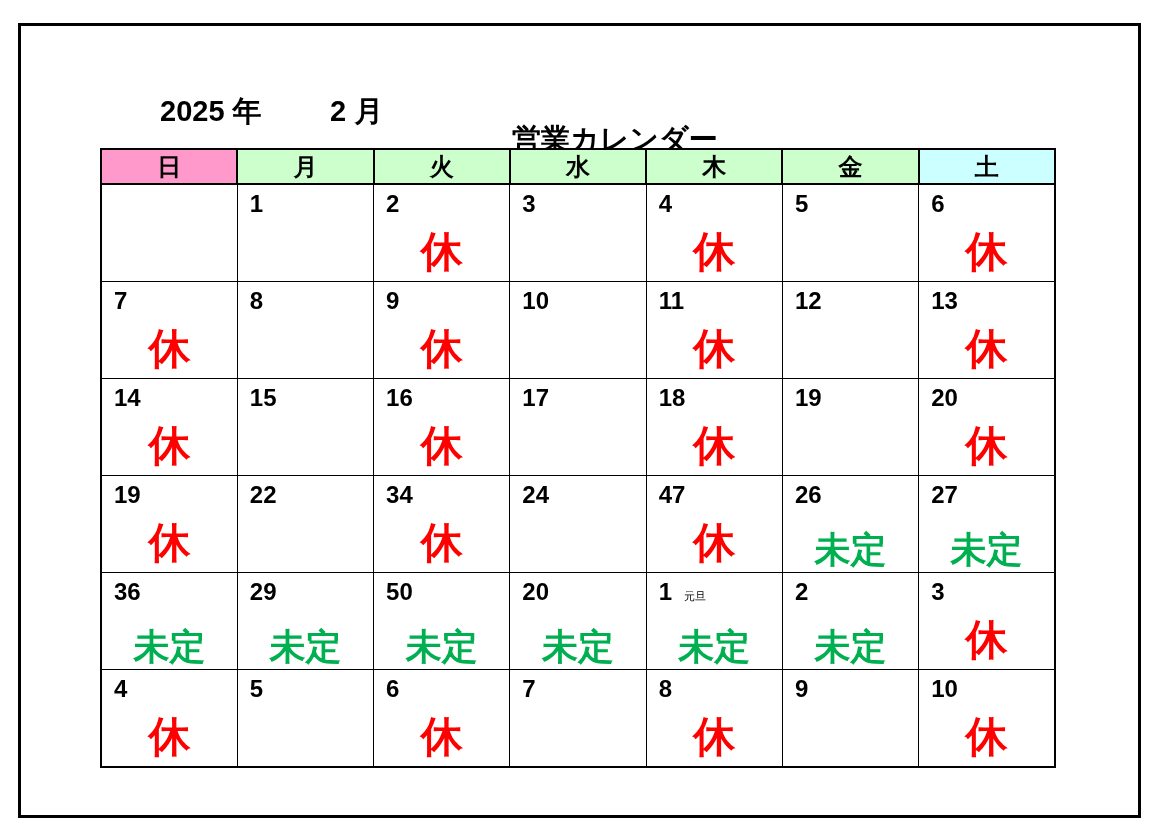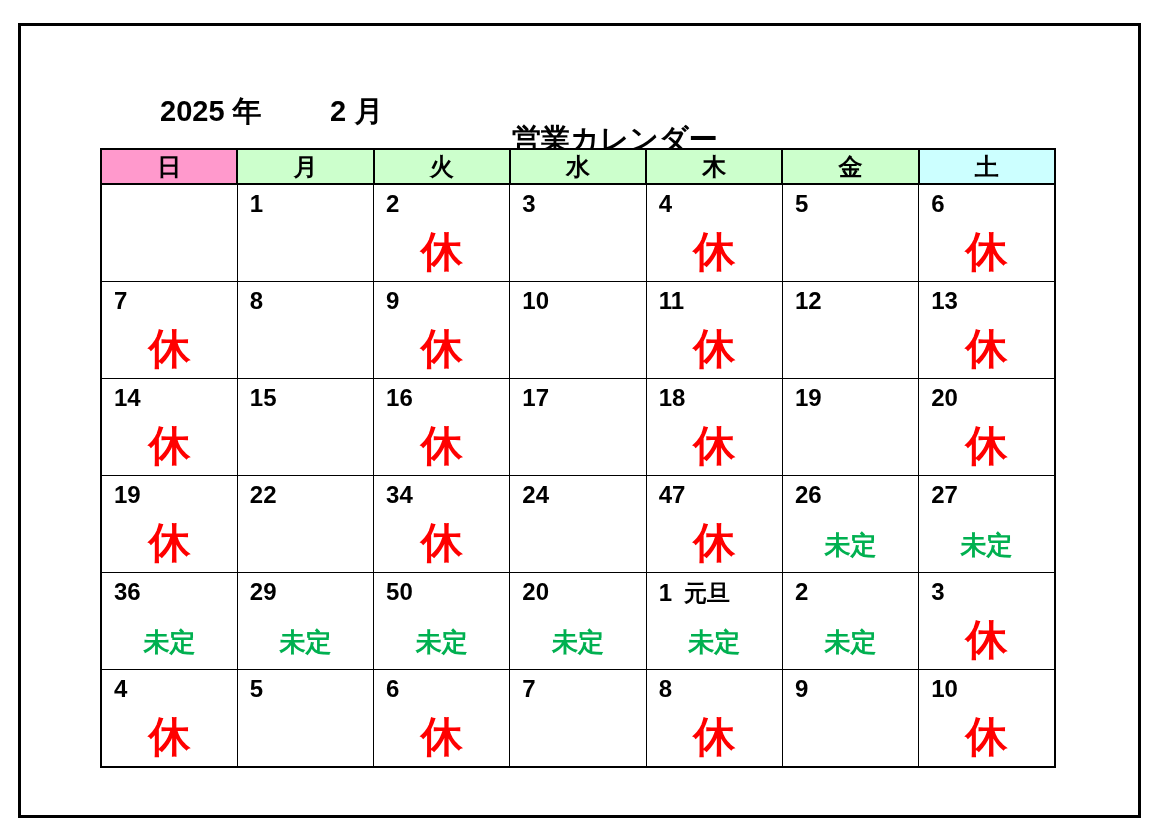--- a/index.html
+++ b/index.html
@@ -67,34 +67,34 @@
   }
   .daynum {
     position: absolute;
     top: 5px; left: 12px;
     font-size: 24px;
     font-weight: bold;
     color: #000;
     white-space: nowrap;
   }
   .daynote {
-    font-size: 23px;
-    font-weight: bold;
+    font-size: 11px;
+    font-weight: normal;
     margin-left: 12px;
     margin-top: 29px;
   }
   .mark {
     position: absolute;
     left: 0; width: 100%;
     text-align: center;
     font-weight: bold;
     line-height: 1;
   }
   .mark.closed { bottom: 8px;  font-size: 42px; }
-  .mark.tbd    { bottom: 14px; font-size: 26px; text-align: center; }
+  .mark.tbd    { bottom: 4px; font-size: 36px; text-align: center; }
 </style>
 </head>
 <body>
 
 <div class="page-frame"></div>
 
 <div class="title-row">
   <span class="title-year">2025 年</span>
   <span class="title-month">2 月</span>
   <span class="title-label">営業カレンダー</span>

